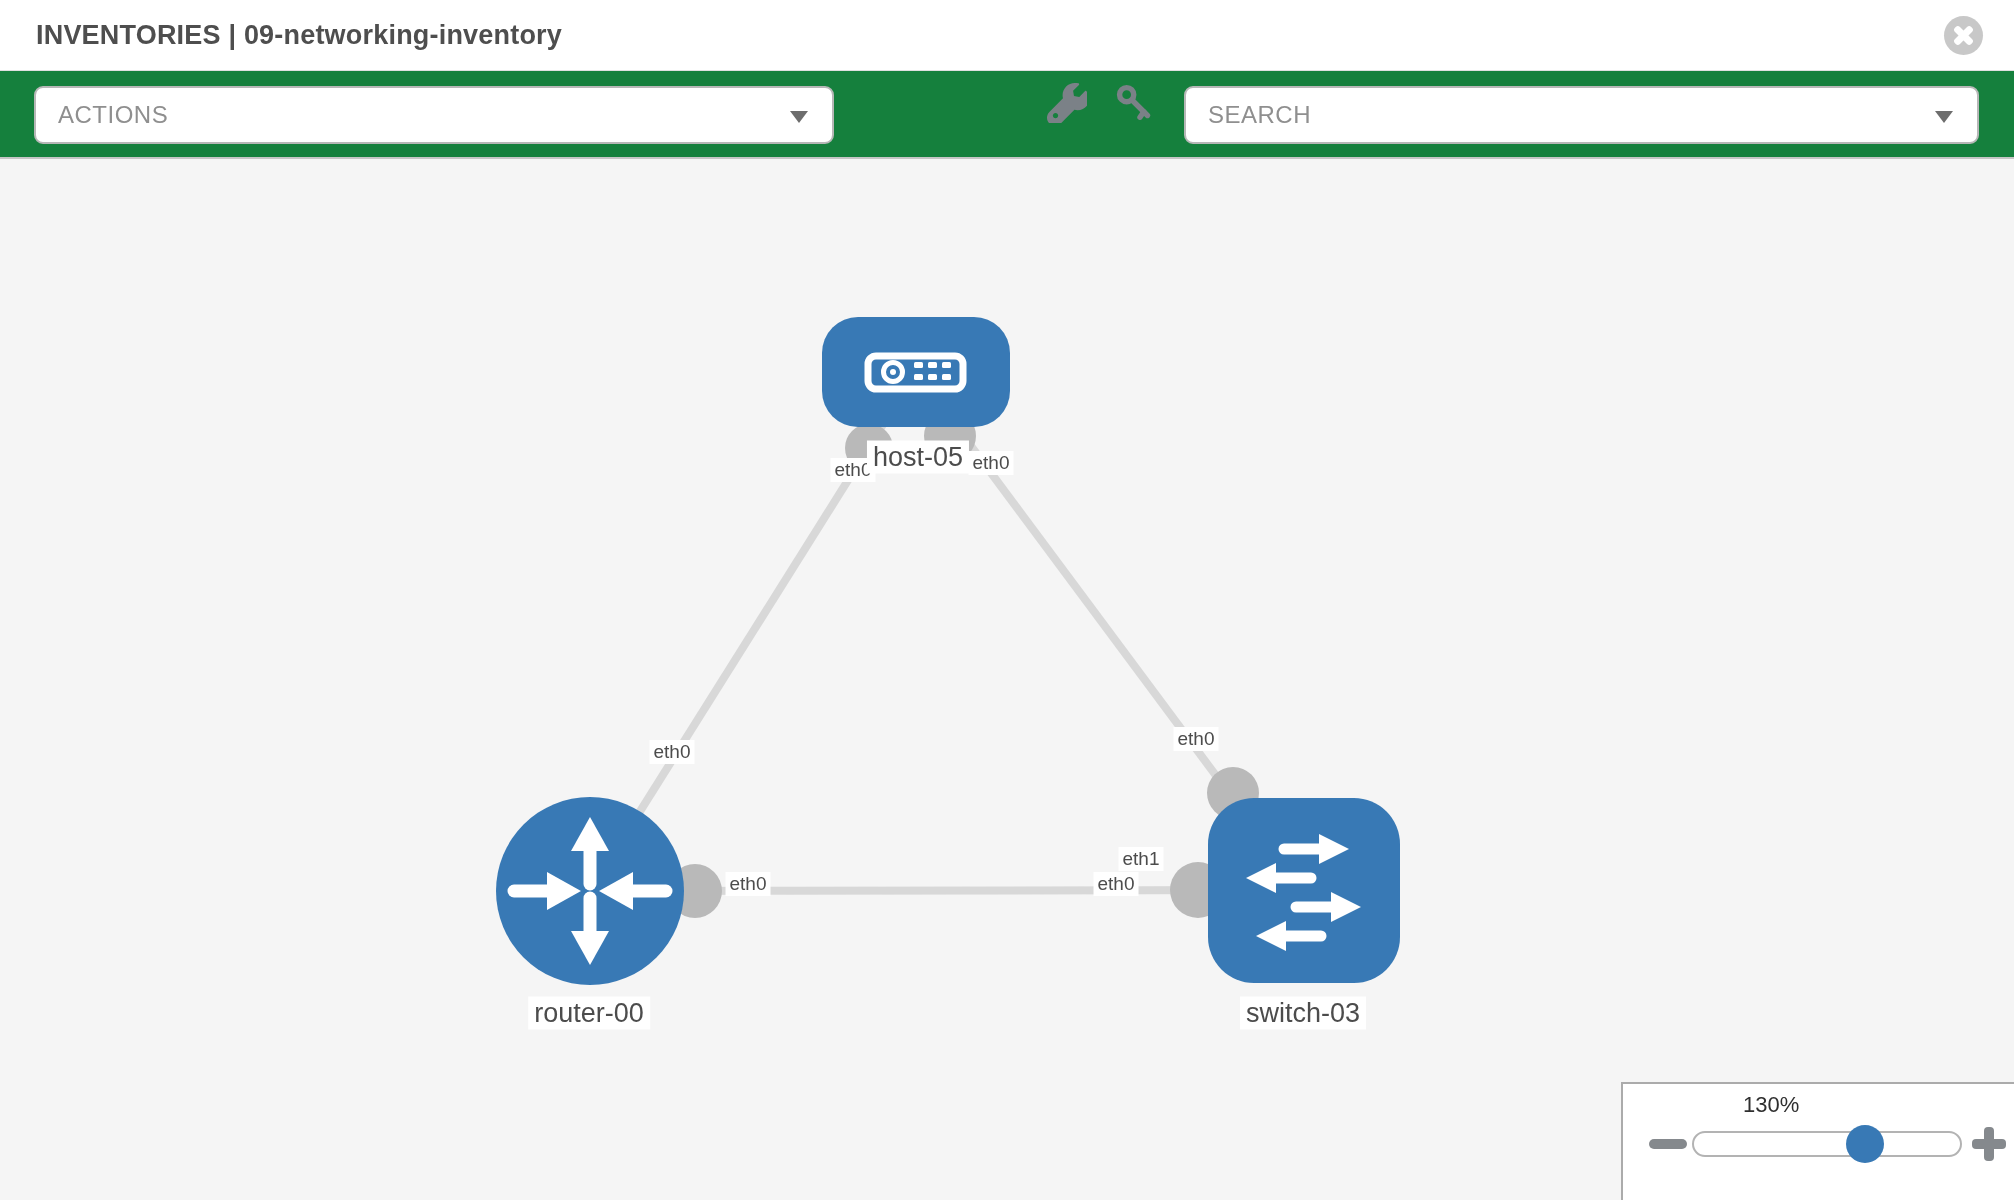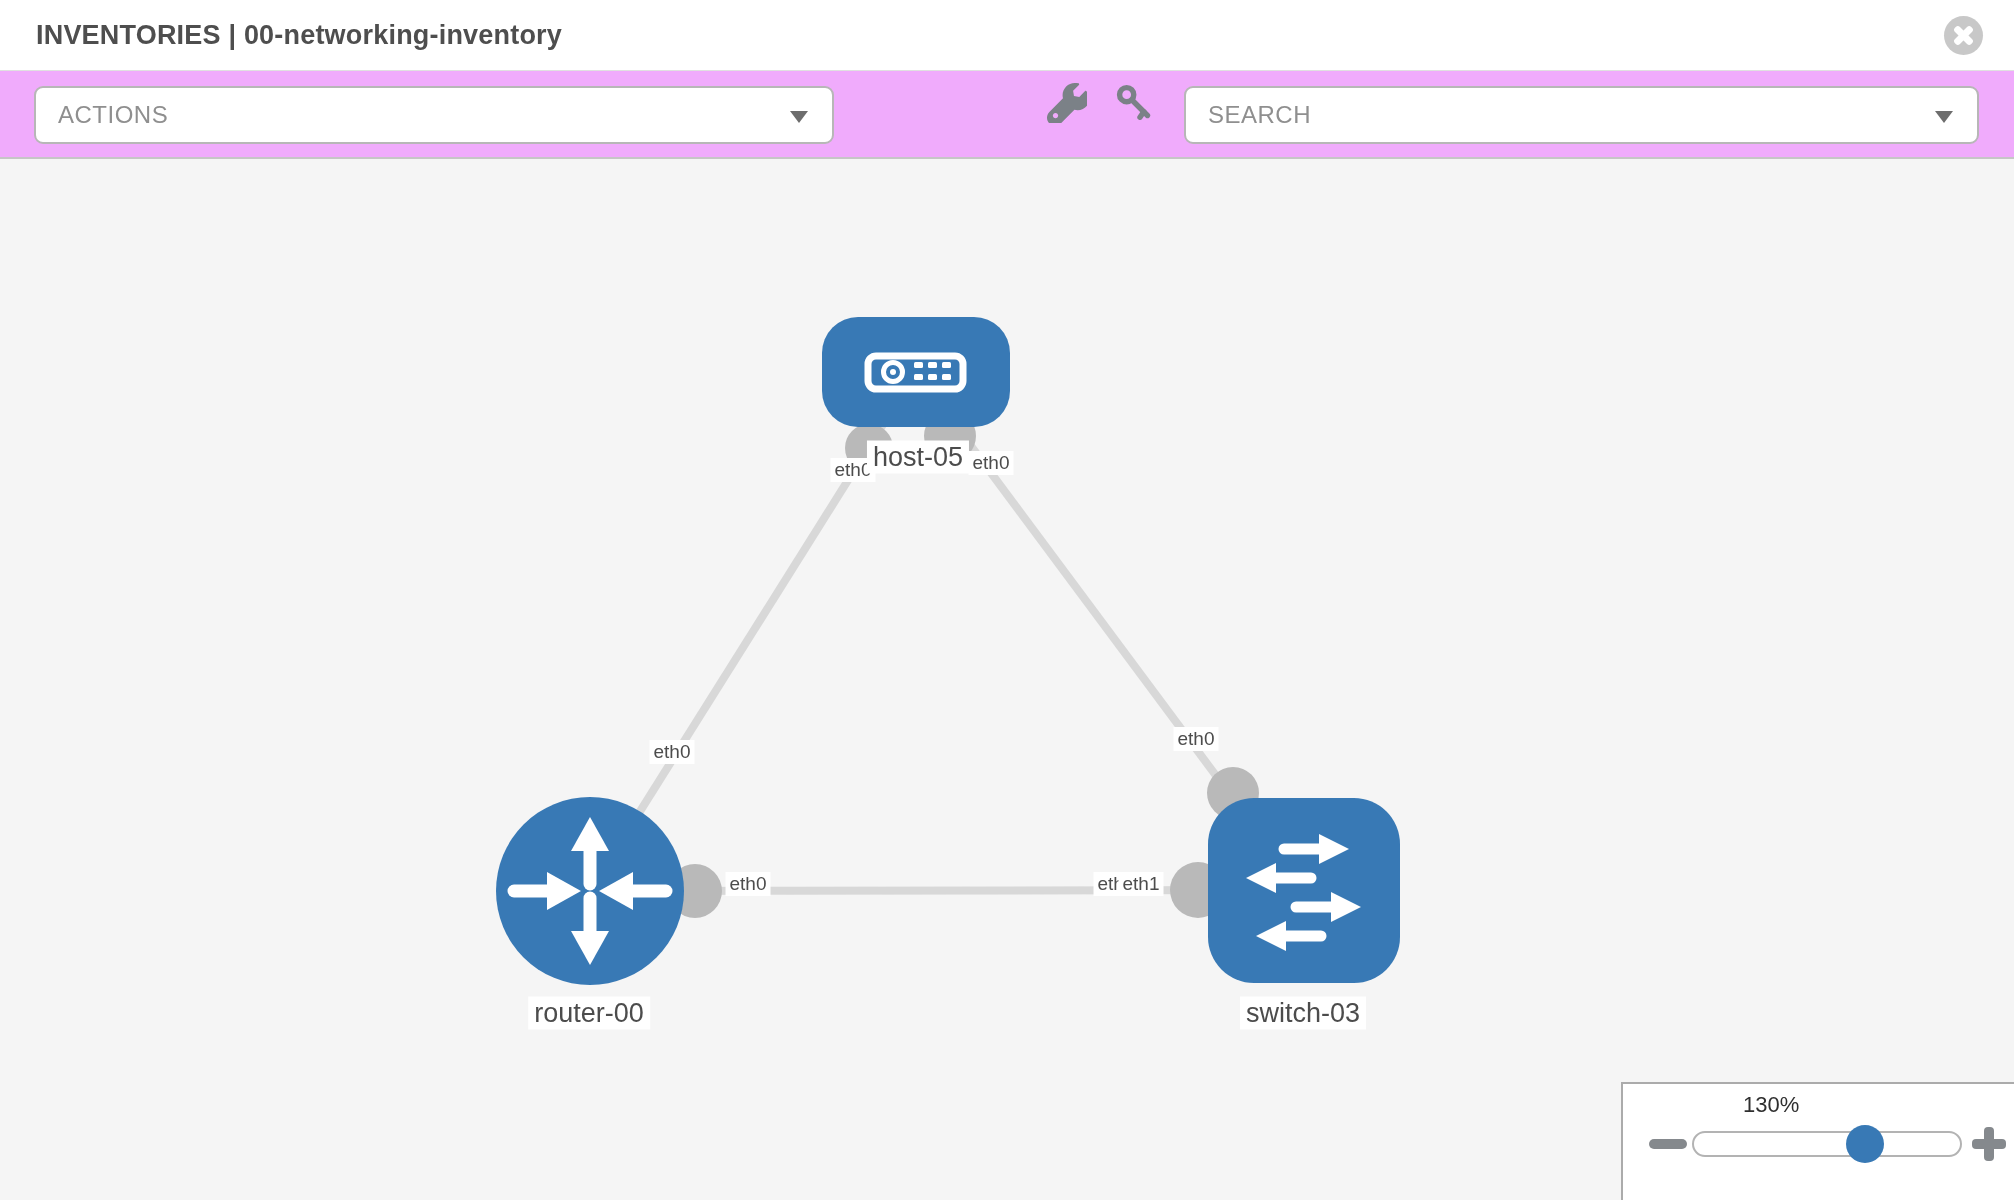--- a/index.html
+++ b/index.html
@@ -9,21 +9,21 @@
     font-family:"Liberation Sans","DejaVu Sans",sans-serif;
   }
   
   .header{position:absolute;left:0;top:0;width:2014px;height:70px;background:#ffffff;z-index:3;}
   .page-title{position:absolute;left:36px;top:0;line-height:70px;font-size:27px;font-weight:700;color:#4e4e4e;letter-spacing:.2px;}
   .close-btn{position:absolute;left:1944px;top:16px;width:39px;height:39px;border-radius:50%;background:#c8c8c8;cursor:pointer;}
   .close-btn .bar{position:absolute;left:8px;top:16px;width:23px;height:7px;border-radius:3px;background:#ffffff;}
   .close-btn .bar.a{transform:rotate(45deg);}
   .close-btn .bar.b{transform:rotate(-45deg);}
   
-  .toolbar{position:absolute;left:0;top:70px;width:2014px;height:86px;background:#f0abfc;border-top:1px solid #e0e0e0;border-bottom:2px solid #c6c6c6;box-sizing:content-box;z-index:3;}
+  .toolbar{position:absolute;left:0;top:70px;width:2014px;height:86px;background:#15803d;border-top:1px solid #e0e0e0;border-bottom:2px solid #c6c6c6;box-sizing:content-box;z-index:3;}
   .selectbox{position:absolute;top:15px;height:58px;background:#ffffff;border:2px solid #b7b7b7;border-radius:9px;box-sizing:border-box;cursor:pointer;}
   .selectbox .sel-label{position:absolute;left:22px;top:0;line-height:54px;font-size:24px;color:#8f8f8f;letter-spacing:.5px;}
   .selectbox .caret{position:absolute;right:24px;top:23px;width:0;height:0;border-left:9px solid transparent;border-right:9px solid transparent;border-top:12px solid #6d6d6d;}
   .actions-box{left:34px;width:800px;}
   .search-box{left:1184px;width:795px;}
   .tool-icon{position:absolute;top:12px;width:40px;height:40px;cursor:pointer;}
   .wrench-pos{left:1047px;}
   .key-pos{left:1115px;}
   
   .lbl{position:absolute;transform:translate(-50%,-50%);background:#ffffff;color:#4c4c4c;white-space:nowrap;z-index:1;}
@@ -107,27 +107,27 @@
 
 <div class="lbl port-lbl" style="left:853px;top:470px;">eth0</div>
 <div class="lbl node-lbl" style="left:918px;top:457px;">host-05</div>
 <div class="lbl port-lbl" style="left:991px;top:463px;">eth0</div>
 
 <div class="lbl port-lbl" style="left:672px;top:752px;">eth0</div>
 <div class="lbl port-lbl" style="left:1196px;top:739px;">eth0</div>
 
 <div class="lbl port-lbl" style="left:748px;top:884px;">eth0</div>
 <div class="lbl port-lbl" style="left:1116px;top:884px;">eth0</div>
-<div class="lbl port-lbl" style="left:1141px;top:884px;">eth1</div>
+<div class="lbl port-lbl" style="left:1141px;top:859px;">eth1</div>
 
 <div class="lbl node-lbl" style="left:589px;top:1013px;">router-00</div>
 <div class="lbl node-lbl" style="left:1303px;top:1013px;">switch-03</div>
 
 <div class="header">
-  <div class="page-title">INVENTORIES | 00-networking-inventory</div>
+  <div class="page-title">INVENTORIES | 09-networking-inventory</div>
   <div class="close-btn">
     <div class="bar a"></div>
     <div class="bar b"></div>
   </div>
 </div>
 
 <div class="toolbar">
   <div class="selectbox actions-box">
     <span class="sel-label">ACTIONS</span>
     <span class="caret"></span>

